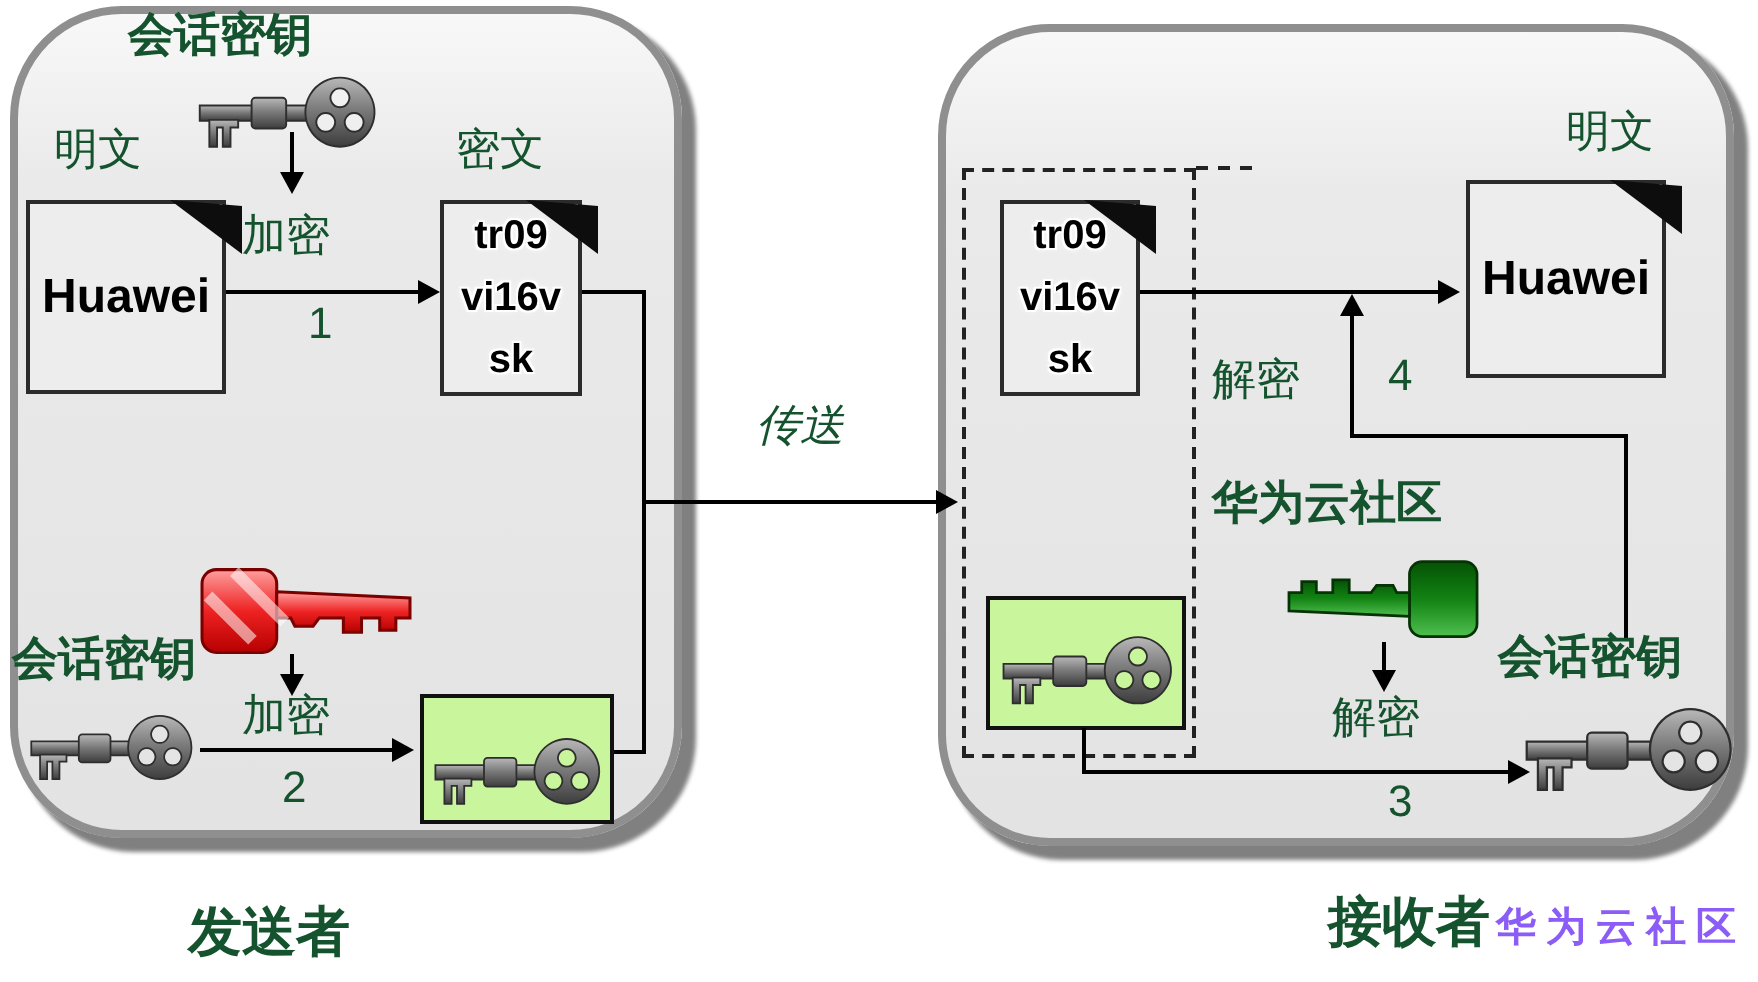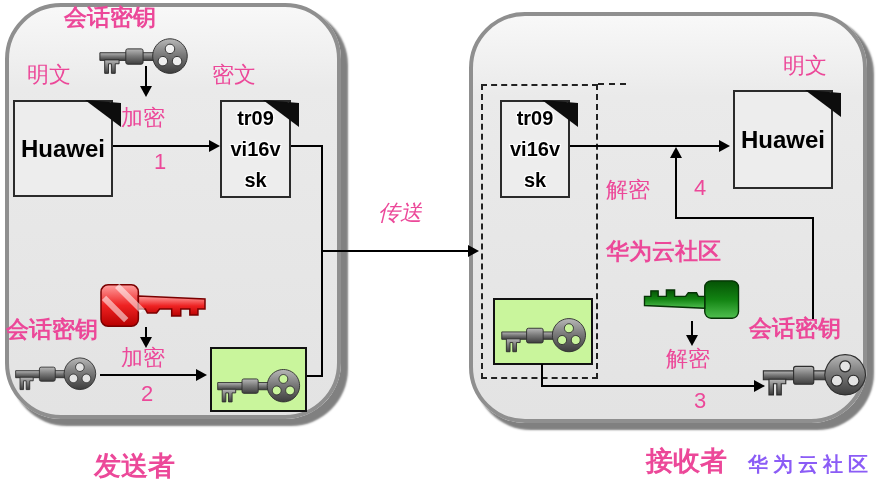--- a/index.html
+++ b/index.html
@@ -1,21 +1,21 @@
 <!DOCTYPE html>
 <html><head>
 <meta charset="utf-8">
 <style>
   html,body{margin:0;padding:0;background:#fff;}
   .stage{position:relative;width:879px;height:491px;background:#fff;overflow:hidden;
          font-family:"Liberation Sans","DejaVu Sans",sans-serif;}
   .panel{position:absolute;box-sizing:border-box;border:4px solid #8f8f8f;border-radius:56px;
          background:linear-gradient(180deg,#f8f8f8 0%,#eaeaea 20%,#e3e3e3 100%);
          box-shadow:6px 6px 2px 1px #808080;z-index:0;}
-  .lbl{position:absolute;font-size:22px;line-height:1.1;color:#ec4899;white-space:nowrap;z-index:6;}
+  .lbl{position:absolute;font-size:22px;line-height:1.1;color:#14532d;white-space:nowrap;z-index:6;}
   .lbl.b{font-weight:bold;font-size:23px;}
   .lbl.num{font-size:22px;}
   .lbl.title{font-size:27px;font-weight:bold;}
   .lbl.mark{font-size:20px;letter-spacing:5px;color:#8b5cf6;font-weight:bold;}
   .doc{position:absolute;box-sizing:border-box;background:#ededed;border:2px solid #2b2b2b;
        display:flex;flex-direction:column;align-items:center;justify-content:center;
        font-weight:bold;color:#000;z-index:4;}
   .doc .fold{position:absolute;top:-2px;right:-10px;z-index:5;}
   .doc.plain{font-size:24px;}
   .doc.cipher{font-size:20px;line-height:31px;text-align:center;}
@@ -155,34 +155,34 @@
   <svg class="key" viewBox="0 0 105 46" style="left:100px;top:281px;width:106px;height:48px;">
     <use href="#flatKey" fill="url(#gRed)" stroke="#7a0000"></use>
     <path d="M4,16 L26,38 M17,4 L42,29" stroke="#ffffff" stroke-width="6" opacity="0.55" fill="none"></path>
   </svg>
   <svg class="key" viewBox="0 0 105 46" style="left:640px;top:279px;width:103px;height:42px;">
     <use href="#flatKey" transform="rotate(180 52.5 23)" fill="url(#gGreen)" stroke="#053305"></use>
   </svg>
 
   <div class="lbl b" style="left:64px;top:5px;">会话密钥</div>
   <div class="lbl" style="left:27px;top:63px;">明文</div>
-  <div class="lbl" style="left:212px;top:63px;">密文</div>
+  <div class="lbl" style="left:228px;top:63px;">密文</div>
   <div class="lbl" style="left:121px;top:106px;">加密</div>
   <div class="lbl num" style="left:154px;top:150px;">1</div>
   <div class="lbl b" style="left:6px;top:317px;">会话密钥</div>
   <div class="lbl" style="left:121px;top:346px;">加密</div>
   <div class="lbl num" style="left:141px;top:382px;">2</div>
 
   <div class="lbl" style="left:378px;top:201px;font-style:italic;">传送</div>
 
   <div class="lbl" style="left:783px;top:54px;">明文</div>
   <div class="lbl" style="left:606px;top:178px;">解密</div>
   <div class="lbl num" style="left:694px;top:176px;">4</div>
   <div class="lbl b" style="left:606px;top:239px;">华为云社区</div>
   <div class="lbl" style="left:666px;top:347px;">解密</div>
   <div class="lbl b" style="left:749px;top:316px;">会话密钥</div>
   <div class="lbl num" style="left:694px;top:389px;">3</div>
 
   <div class="lbl title" style="left:94px;top:452px;">发送者</div>
-  <div class="lbl title" style="left:646px;top:447px;">接收者</div>
+  <div class="lbl title" style="left:664px;top:447px;">接收者</div>
   <div class="lbl mark" style="left:748px;top:453px;">华为云社区</div>
 
 </div>
 
 </body></html>

